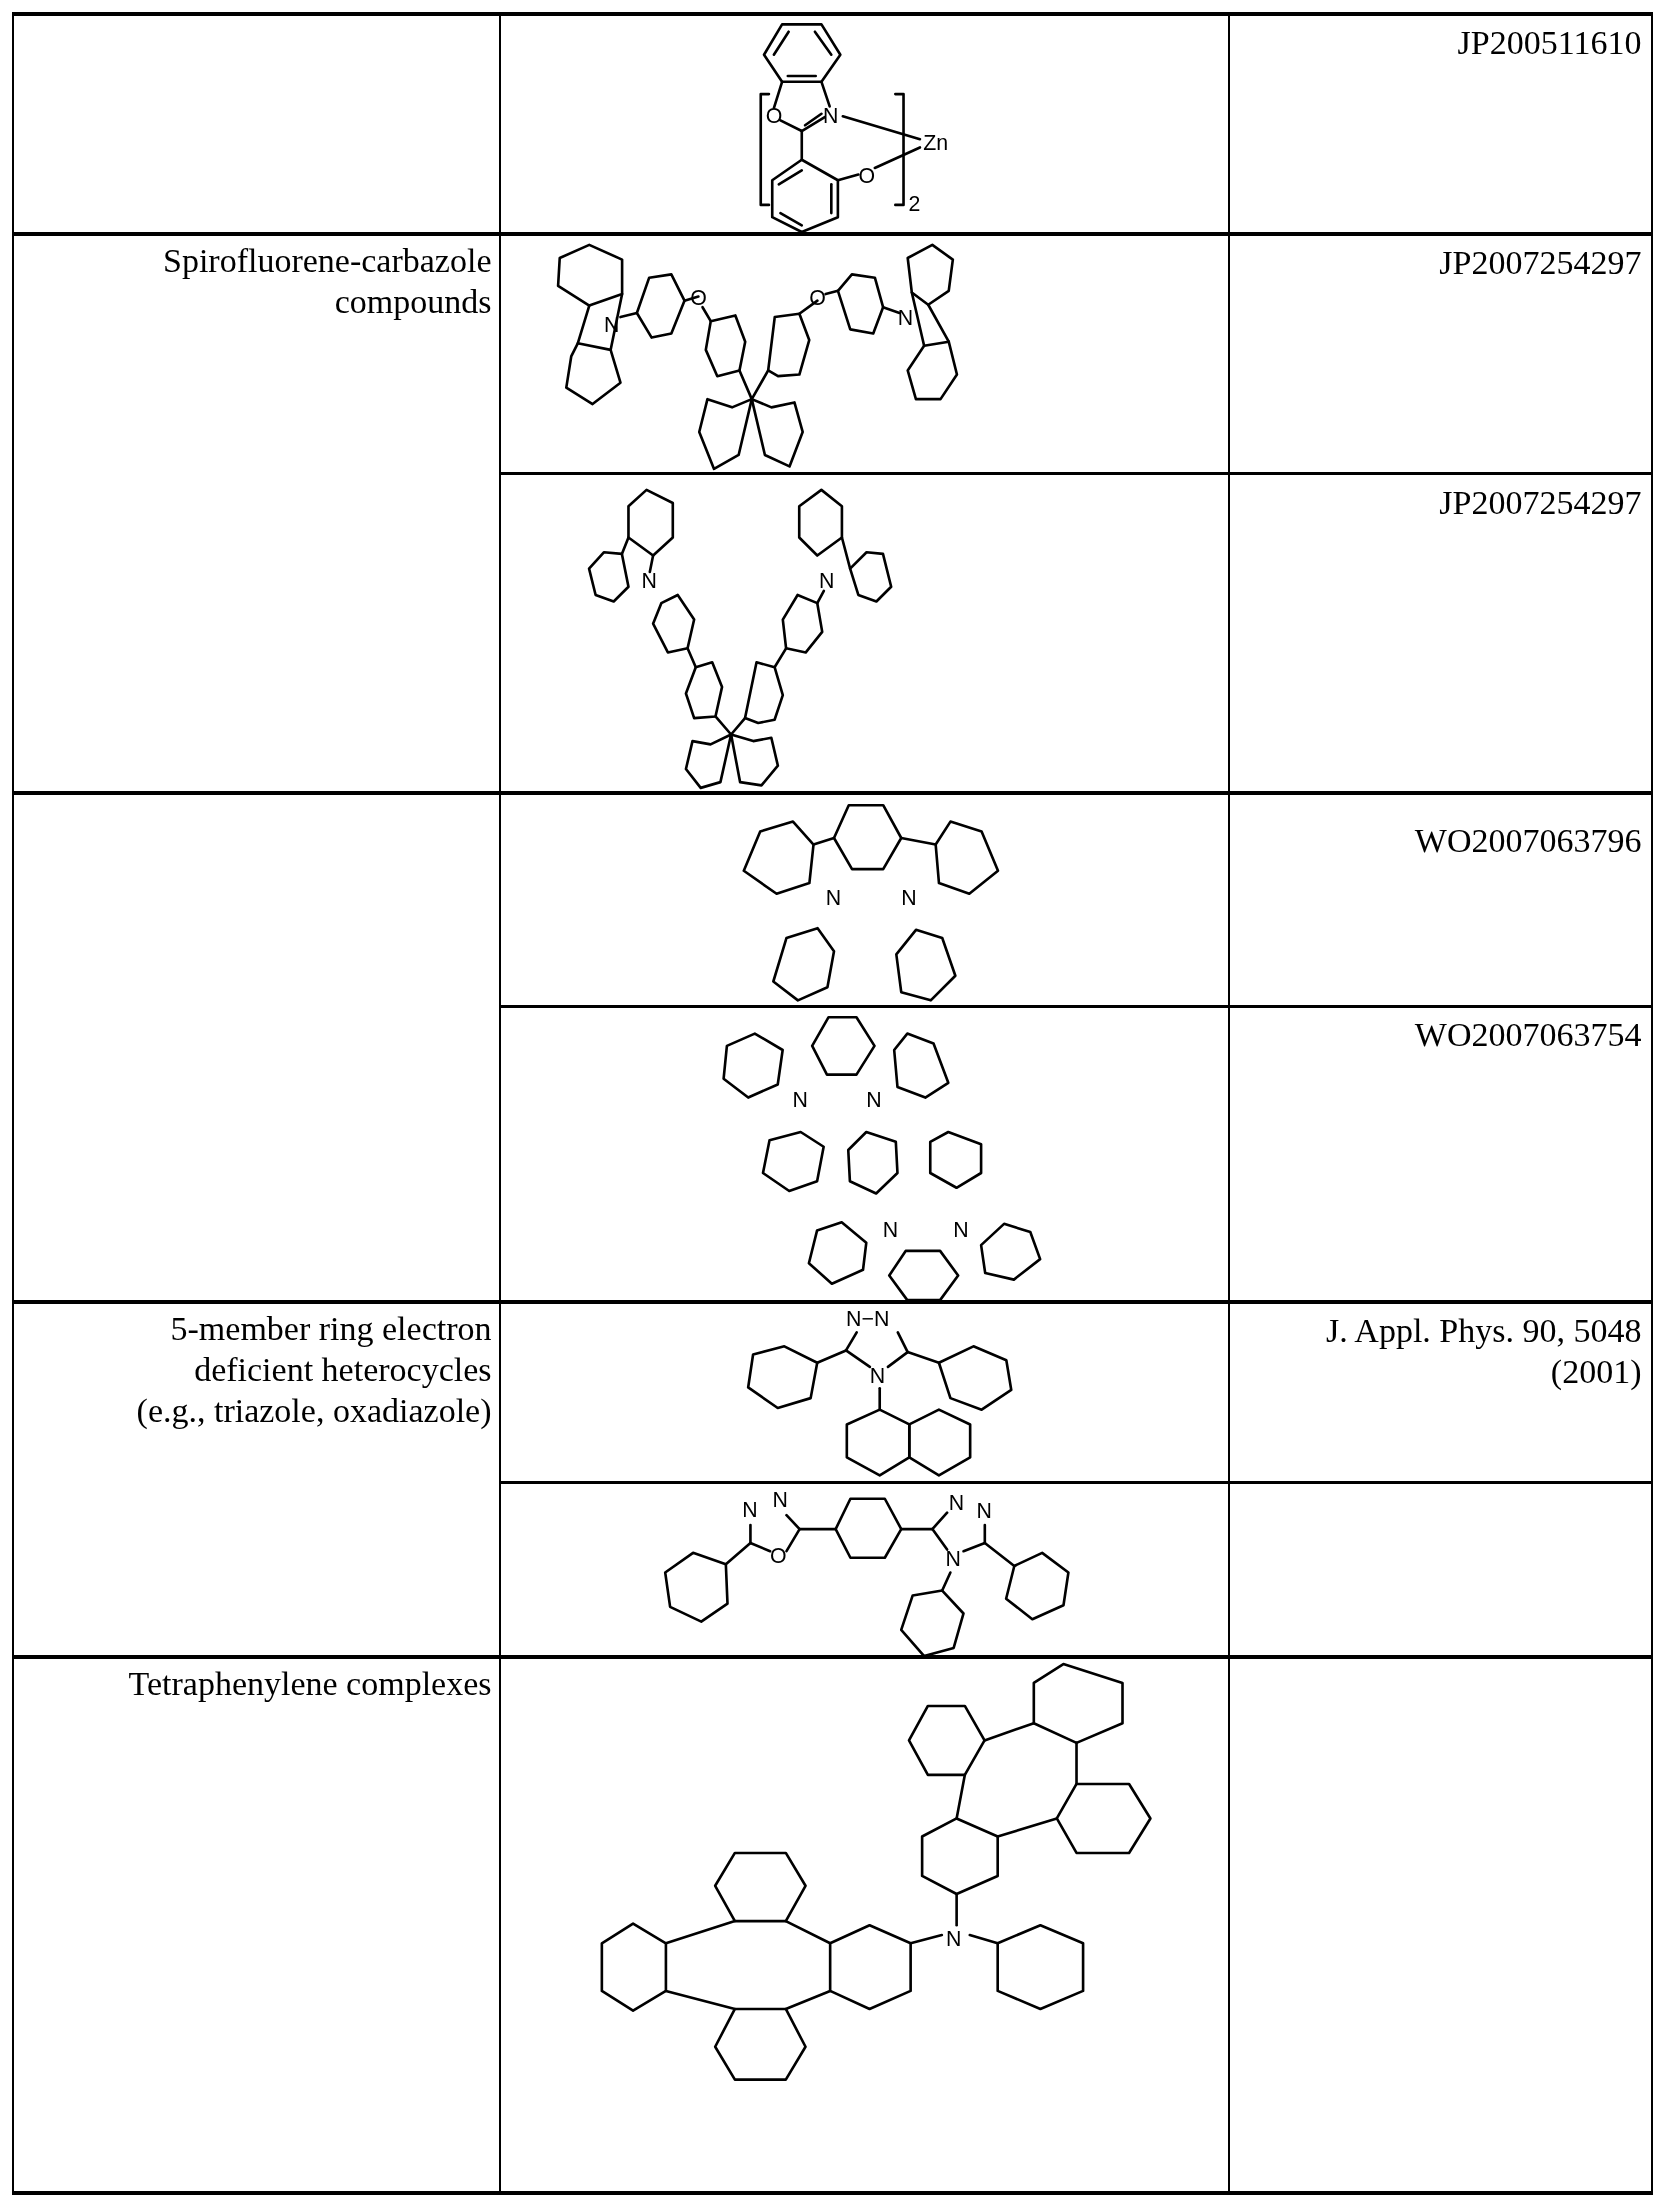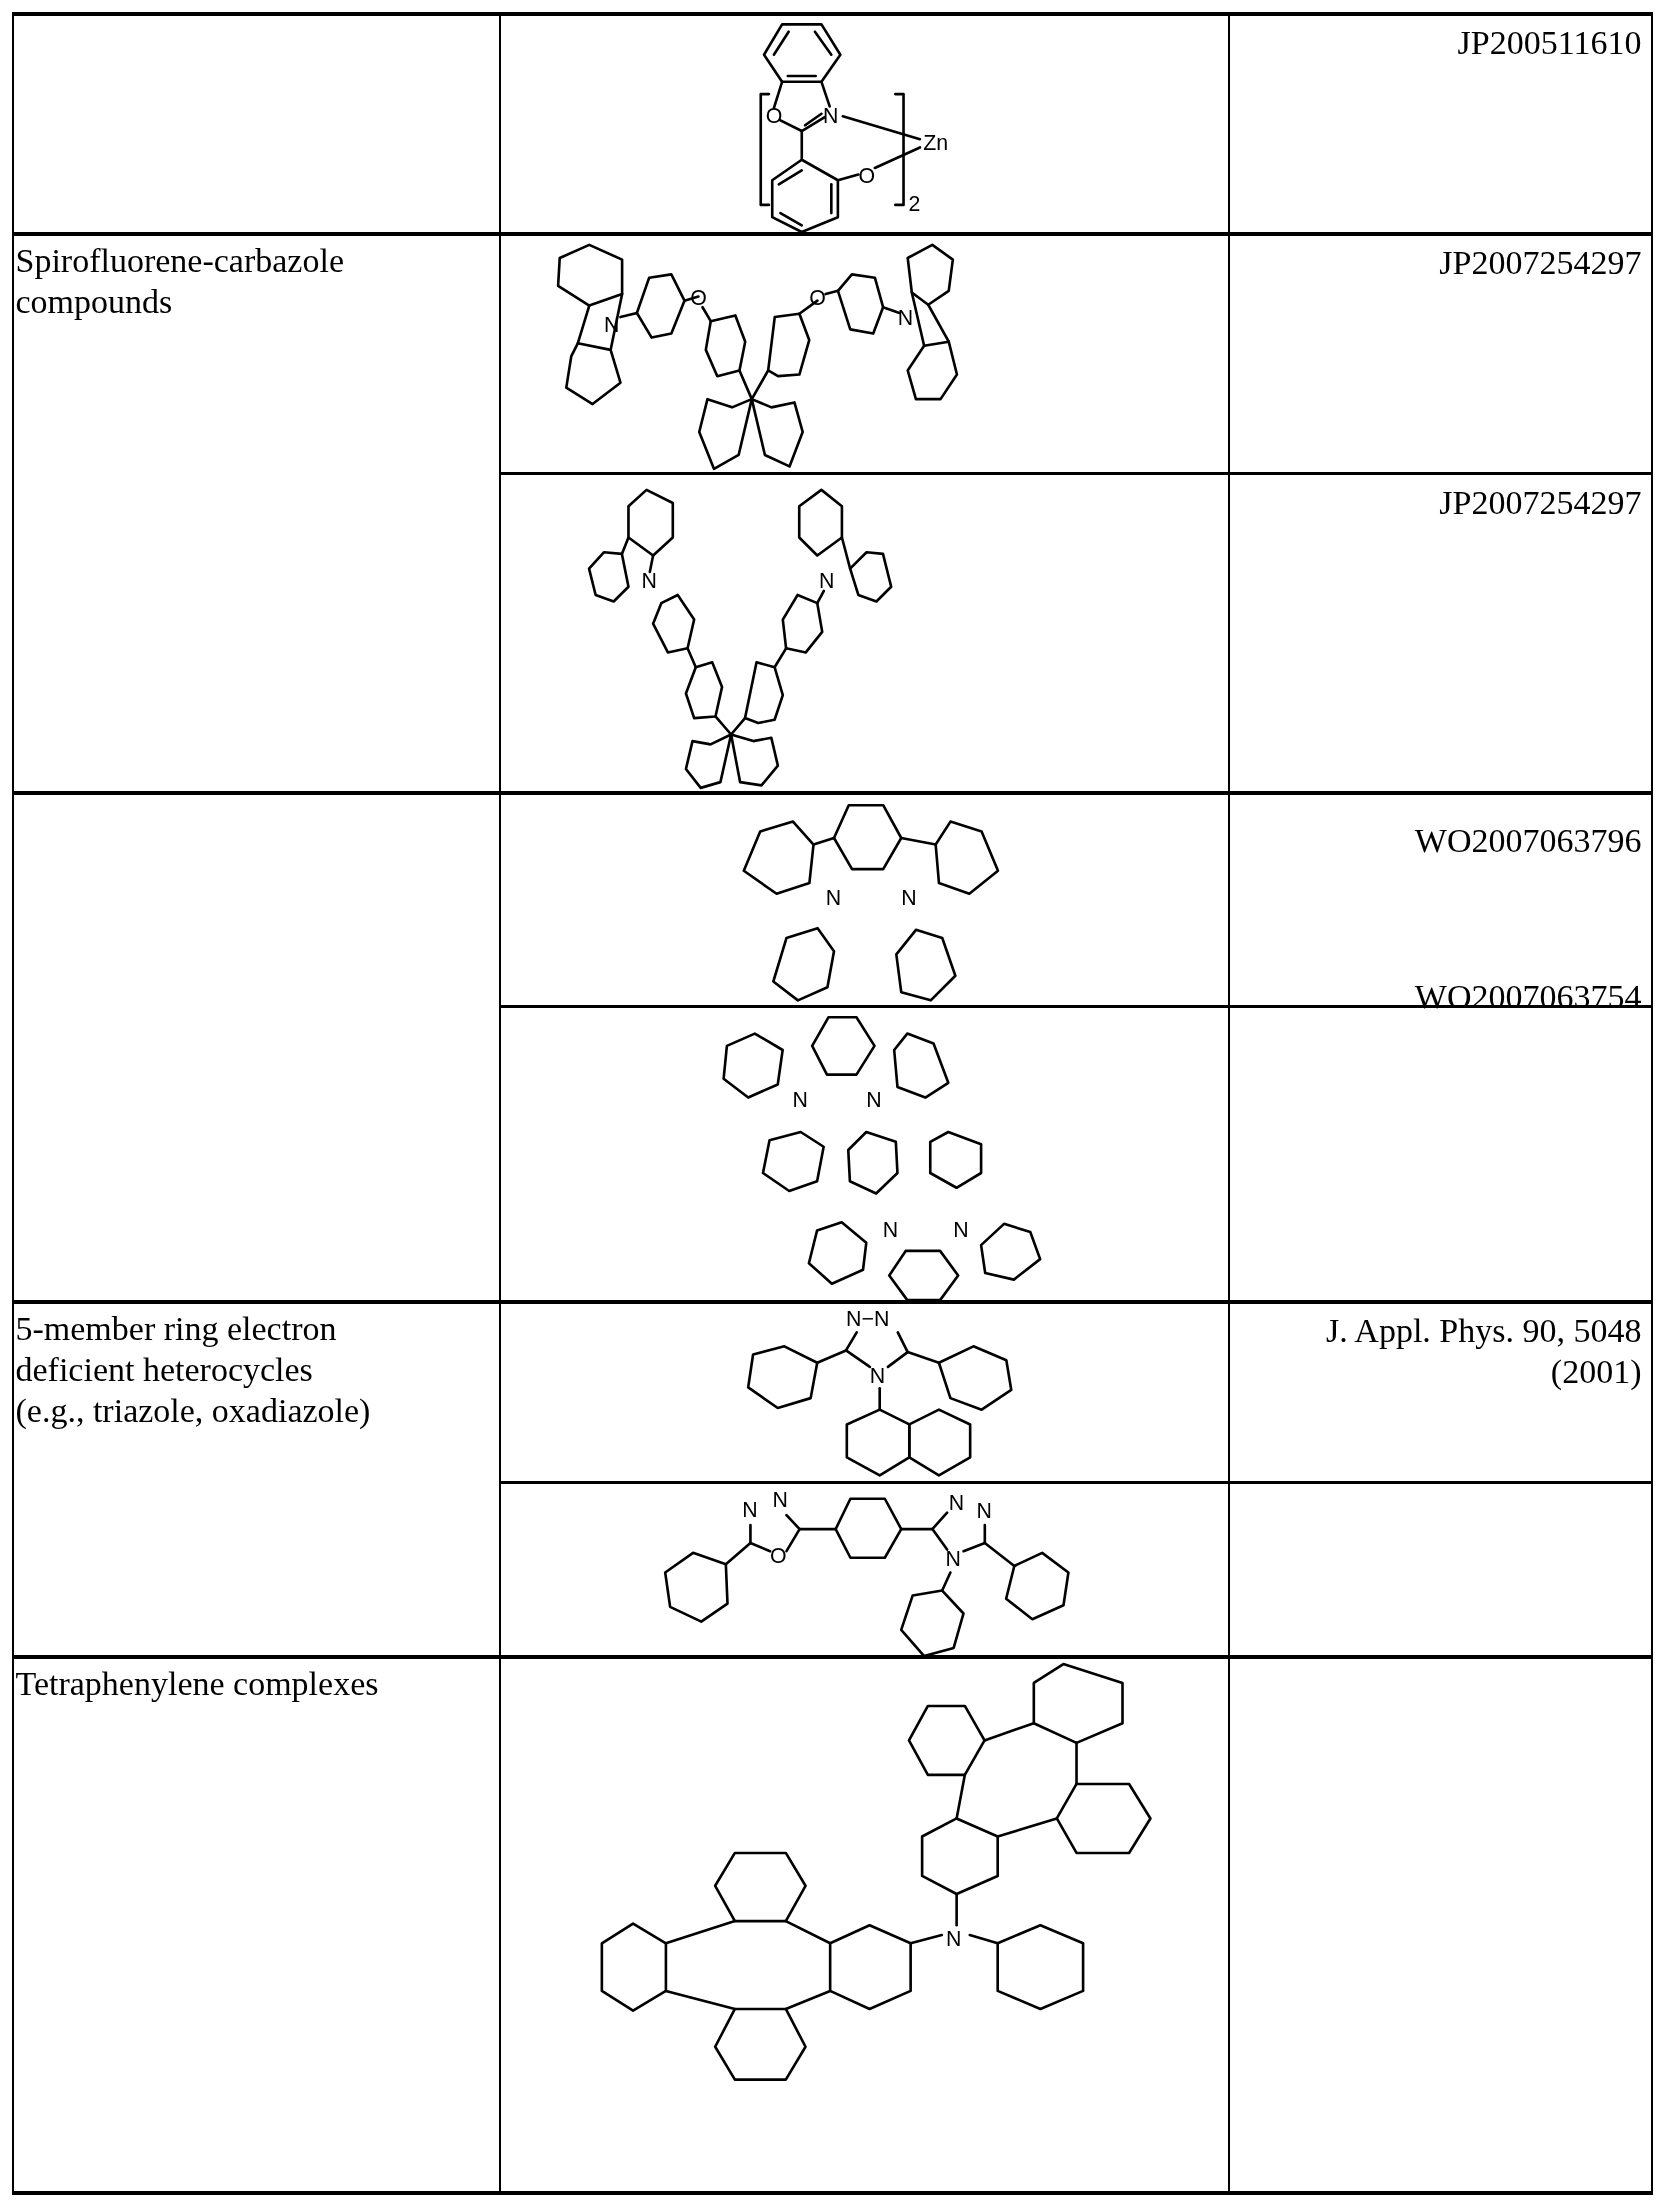--- a/index.html
+++ b/index.html
@@ -3,21 +3,21 @@
 <meta charset="utf-8">
 <style>
   html, body { margin:0; padding:0; background:#ffffff; }
   body { width:1663px; height:2205px; position:relative; overflow:hidden;
          font-family:"Liberation Serif", "DejaVu Serif", serif; color:#000; }
   .tbl { position:absolute; left:11.5px; top:12.3px; width:1641px; height:2182px; }
   .hline { position:absolute; left:0; width:1641px; height:3.3px; background:#000; }
   .hline.thin { height:2.5px; }
   .vline { position:absolute; top:0; width:2.5px; background:#000; height:2182px; }
   .cell-text { position:absolute; font-size:34px; line-height:41px; white-space:pre-line; }
-  .cat { left:4px; width:460px; }
+  .cat { left:20px; width:460px;text-align:right; }
   .ref { left:1236px; width:394px;text-align:right; }
   svg.mol { position:absolute; overflow:visible; }
   svg.mol line, svg.mol polyline, svg.mol polygon, svg.mol path { stroke:#000; stroke-width:3.2; fill:none; stroke-linecap:round; stroke-linejoin:round; }
   svg.mol text { font-family:"Liberation Sans", "DejaVu Sans", sans-serif; font-size:26px; fill:#000; }
 </style>
 </head>
 <body>
 
 <div class="tbl">
 
@@ -40,21 +40,21 @@
 compounds</div>
   <div class="cell-text cat" style="top:1296px">5-member ring electron
 deficient heterocycles
 (e.g., triazole, oxadiazole)</div>
   <div class="cell-text cat" style="top:1651px">Tetraphenylene complexes</div>
 
   <div class="cell-text ref" style="top:10px">JP200511610</div>
   <div class="cell-text ref" style="top:230px">JP2007254297</div>
   <div class="cell-text ref" style="top:470px">JP2007254297</div>
   <div class="cell-text ref" style="top:808px">WO2007063796</div>
-  <div class="cell-text ref" style="top:964px">WO2007063754</div>
+  <div class="cell-text ref" style="top:1002px">WO2007063754</div>
   <div class="cell-text ref" style="top:1298px">J. Appl. Phys. 90, 5048
 (2001)</div>
 
   <svg class="mol" style="left:711px; top:0px" width="279" height="220" viewBox="0 0 340 268">
     <polygon points="72,15 120,15 143,52 120,85 72,85 50,52"></polygon>
     <line x1="79" y1="78" x2="113" y2="78"></line>
       <line x1="80" y1="24" x2="62" y2="52"></line>
       <line x1="112" y1="24" x2="132" y2="52"></line>
     <line x1="72" y1="85" x2="62" y2="117"></line>
       <line x1="120" y1="85" x2="130" y2="115"></line>

